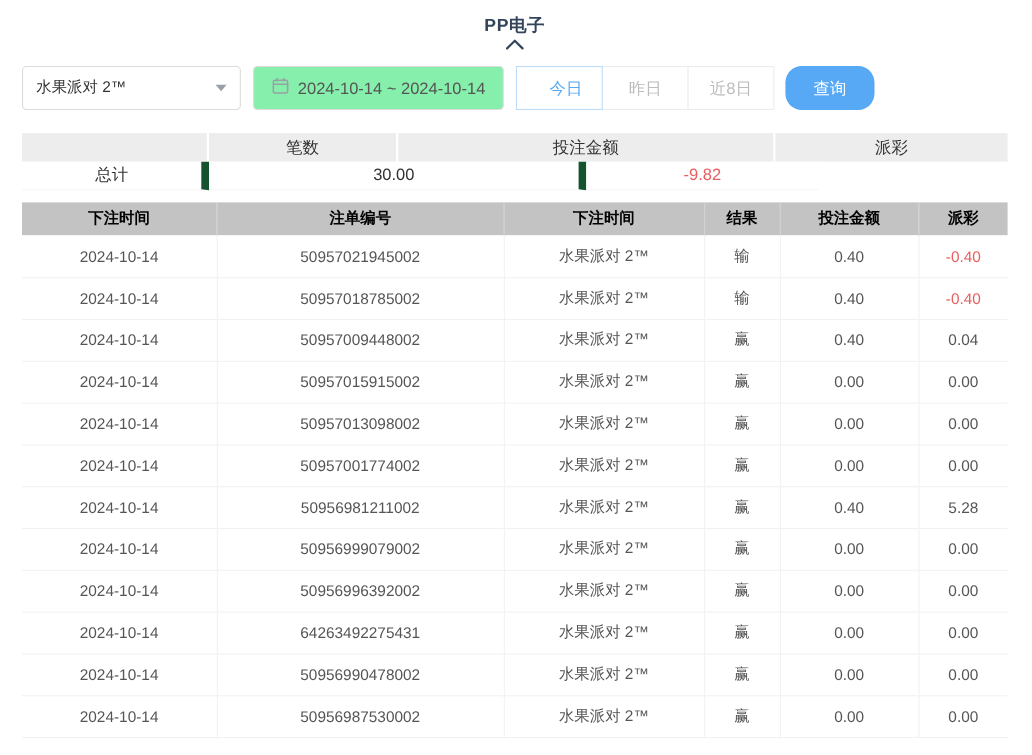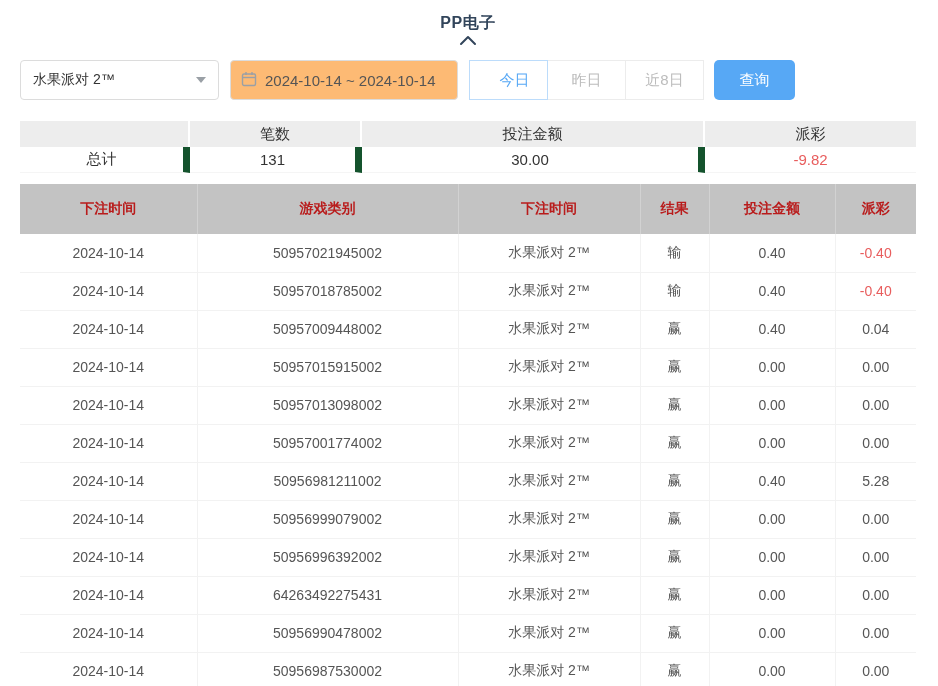--- a/index.html
+++ b/index.html
@@ -20,33 +20,33 @@
   
   .filters { display: flex; align-items: center; margin-top: 13px; height: 40px; }
   .select {
     width: 199px; height: 40px; border: 1px solid #dcdcdc; border-radius: 4px;
     display: flex; align-items: center; justify-content: space-between;
     padding: 0 12px; font-size: 14px; color: #333; cursor: pointer; background: #fff;
   }
   .caret-down { width: 0; height: 0; border-left: 5px solid transparent; border-right: 5px solid transparent; border-top: 6px solid #9aa0a6; }
   .datepicker {
     margin-left: 11px; width: 228px; height: 40px; border: 1px solid #dcdcdc; border-radius: 4px;
-    display: flex; align-items: center; gap: 8px; padding: 0 10px; font-size: 15px; color: #555; cursor: pointer; background: #fdba74;
+    display: flex; align-items: center; gap: 8px; padding: 0 10px; font-size: 15px; color: #555; cursor: pointer; background: #86efac; justify-content: center;
   }
   .range-group { display: flex; margin-left: 11px; }
   .range-btn {
     width: 79px; height: 40px; background: #fff; border: 1px solid #ececec;
     font-size: 15px; color: #bcbcbc; display: flex; align-items: center; justify-content: center;
     cursor: pointer; margin-left: -1px;
   }
   .range-btn:first-child { margin-left: 0; }
   .range-btn.active { border: 1px solid #bcdcfb; color: #57a8f5; position: relative; z-index: 1; padding-left: 12px; }
   .search-btn {
     margin-left: 10px; width: 81px; height: 40px; background: #57a8f5; color: #fff;
-    border: none; border-radius: 5px; font-size: 15px; cursor: pointer;
+    border: none; border-radius: 15px; font-size: 15px; cursor: pointer;
     display: flex; align-items: center; justify-content: center;
   }
 
   
   .summary { margin-top: 21px; width: 896px; font-size: 15px; }
   .srow { display: flex; height: 26px; border-radius: 13px; }
   .scell { display: flex; align-items: center; justify-content: center; }
   .sc1 { width: 170px; } .sc2 { width: 172px; } .sc3 { width: 343px; } .sc4 { width: 211px; }
   .shead .scell { background: #ededed; color: #333; border-right: 2px solid #fff; }
   .shead .scell:last-child { border-right: none; }
@@ -55,21 +55,21 @@
 
   
   .bet-table { margin-top: 11px; width: 896px; border-collapse: collapse; table-layout: fixed; font-size: 14px; }
   .bet-table col.c1 { width: 177px; }
   .bet-table col.c2 { width: 261px; }
   .bet-table col.c3 { width: 182px; }
   .bet-table col.c4 { width: 69px; }
   .bet-table col.c5 { width: 126px; }
   .bet-table col.c6 { width: 81px; }
   .bet-table th {
-    background: #c3c3c3; color: #b91c1c; font-weight: bold; height: 50px;
+    background: #c3c3c3; color: #000000; font-weight: bold; height: 30px;
     text-align: center; border-right: 1px solid #d2d2d2;
   }
   .bet-table th:last-child { border-right: none; }
   .bet-table td {
     height: 38px; text-align: center; color: #555; background: #fff;
     border-right: 1px solid #f2f2f2; border-bottom: 1px solid #f2f2f2;
     overflow: hidden; white-space: nowrap;
   }
   .bet-table td:last-child { border-right: none; }
   .neg { color: #e85d5d !important; }
@@ -119,39 +119,38 @@
 
   <div class="summary">
     <div class="srow shead">
       <div class="scell sc1"></div>
       <div class="scell sc2">笔数</div>
       <div class="scell sc3">投注金额</div>
       <div class="scell sc4">派彩</div>
     </div>
     <div class="srow sbody">
       <div class="scell sc1">总计</div>
-      <div class="scell sc2">131</div>
       <div class="scell sc3">30.00</div>
       <div class="scell sc4 neg">-9.82</div>
     </div>
   </div>
 
   <table class="bet-table">
     <colgroup>
       <col class="c1">
         <col class="c2">
         <col class="c3">
         <col class="c4">
         <col class="c5">
         <col class="c6">
     </colgroup>
     <thead>
       <tr>
         <th>下注时间</th>
-        <th>游戏类别</th>
+        <th>注单编号</th>
         <th>下注时间</th>
         <th>结果</th>
         <th>投注金额</th>
         <th>派彩</th>
       </tr>
     </thead>
     <tbody>
         <tr>
           <td>2024-10-14</td>
           <td>50957021945002</td>

